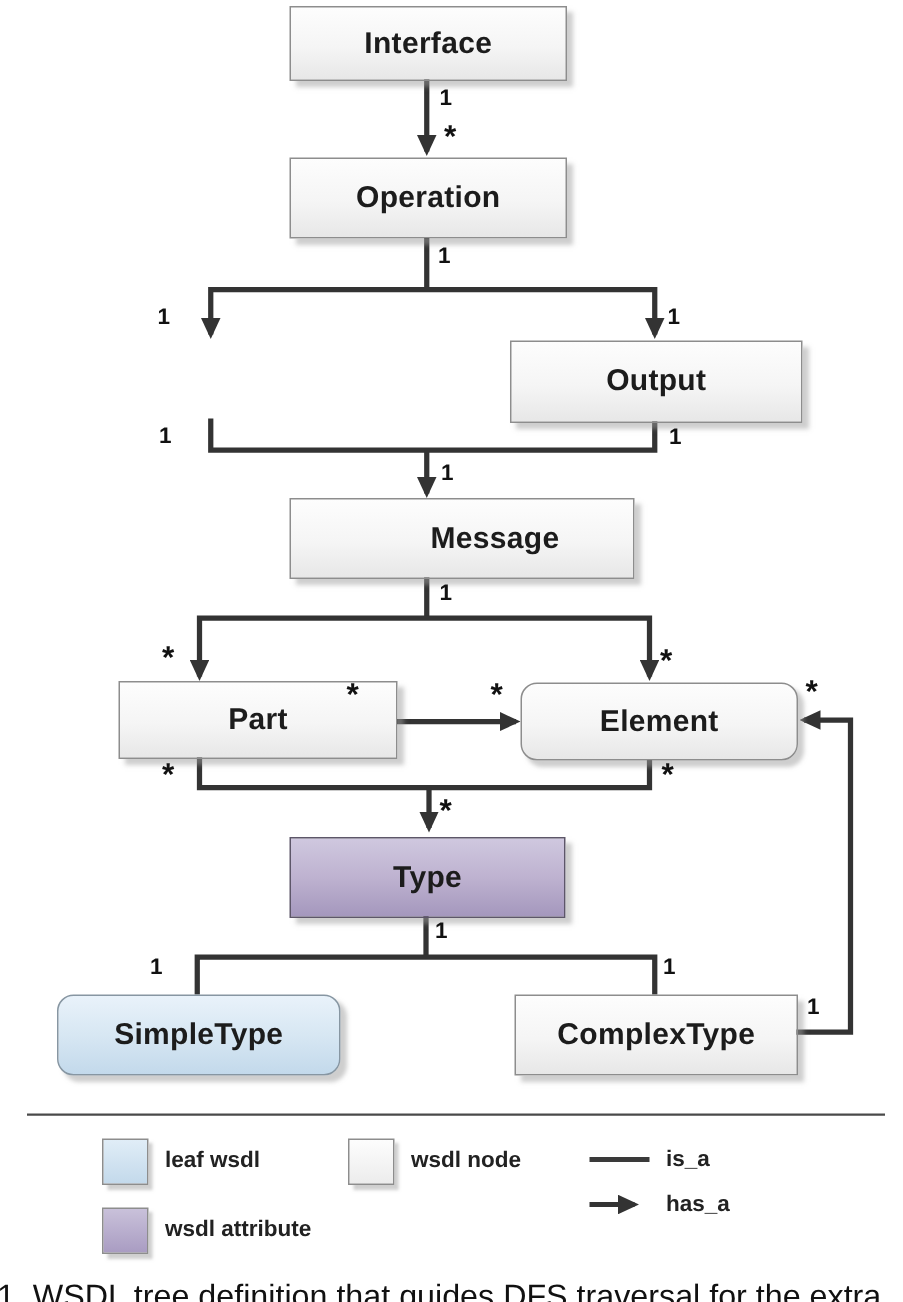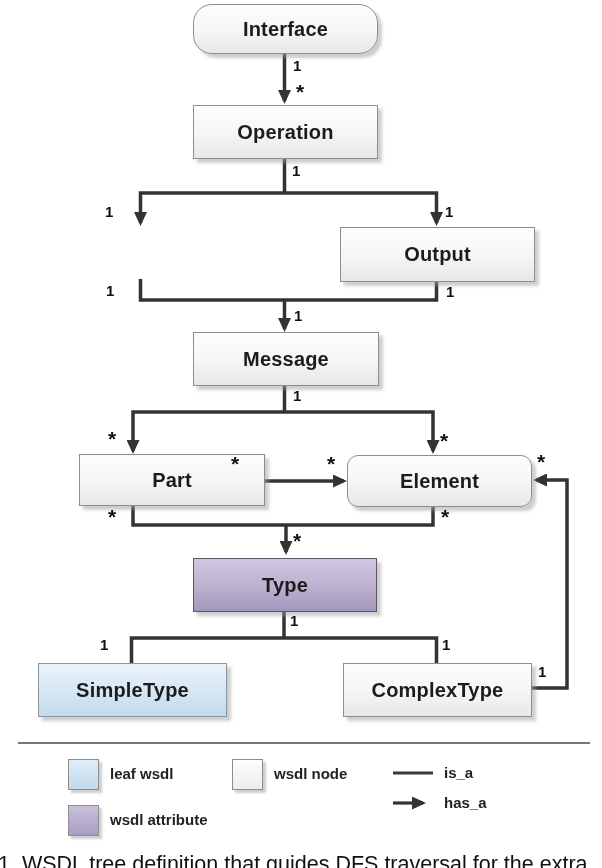--- a/index.html
+++ b/index.html
@@ -75,28 +75,28 @@
 
       <path d="M530 688 H567 V480 H536" marker-end="url(#ah)"></path>
     </g>
 
     <path d="M18 743 H590" stroke="#4a4a4a" stroke-width="1.5"></path>
 
     <path d="M393 773 H433" stroke="#3a3a3a" stroke-width="3.2"></path>
     <path d="M393 803 H423" stroke="#333333" stroke-width="3.2" marker-end="url(#ah)" fill="none"></path>
   </svg>
 
-  <div class="node wsdl" style="left:193px;top:4px;width:183px;height:48px;border-radius:19px;">Interface</div>
+  <div class="node wsdl" style="left:193px;top:4px;width:183px;height:48px;">Interface</div>
   <div class="node wsdl" style="left:193px;top:105px;width:183px;height:52px;">Operation</div>
   <div class="node wsdl" style="left:340px;top:227px;width:193px;height:53px;">Output</div>
-  <div class="node wsdl" style="left:193px;top:332px;width:184px;height:52px;">Message</div>
+  <div class="node wsdl" style="left:193px;top:332px;width:184px;height:52px;padding-left:44px;">Message</div>
   <div class="node wsdl" style="left:39px;top:454px;width:184px;height:50px;margin-left:40px;">Part</div>
   <div class="node wsdl" style="left:347px;top:455px;width:183px;height:50px;border-radius:11px;">Element</div>
   <div class="node attr" style="left:193px;top:558px;width:182px;height:52px;">Type</div>
-  <div class="node leaf" style="left:38px;top:663px;width:187px;height:52px;">SimpleType</div>
+  <div class="node leaf" style="left:38px;top:663px;width:187px;height:52px;border-radius:11px;">SimpleType</div>
   <div class="node wsdl" style="left:343px;top:663px;width:187px;height:52px;">ComplexType</div>
 
   <span class="mult" style="left:293px;top:58px;">1</span>
   <span class="mult star" style="left:296px;top:83px;">*</span>
   <span class="mult" style="left:292px;top:163px;">1</span>
   <span class="mult" style="left:105px;top:204px;">1</span>
   <span class="mult" style="left:445px;top:204px;">1</span>
   <span class="mult" style="left:106px;top:283px;">1</span>
   <span class="mult" style="left:446px;top:284px;">1</span>
   <span class="mult" style="left:294px;top:308px;">1</span>

